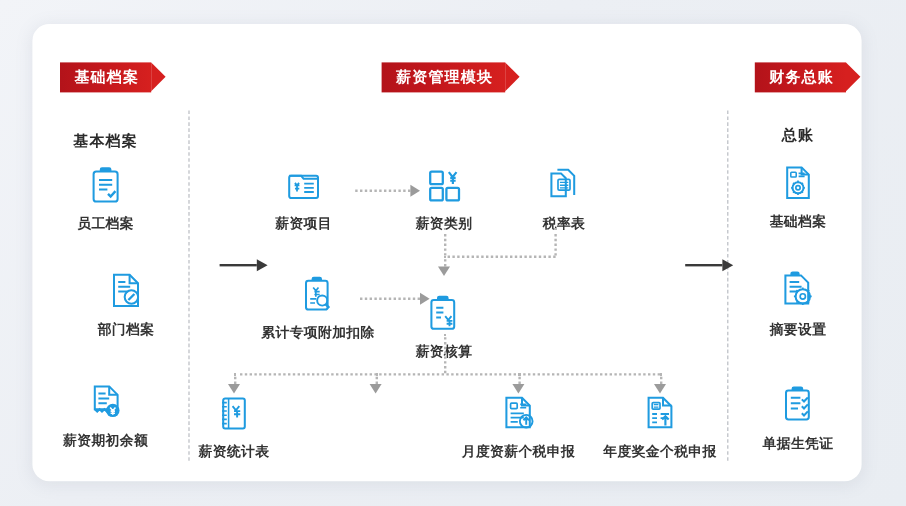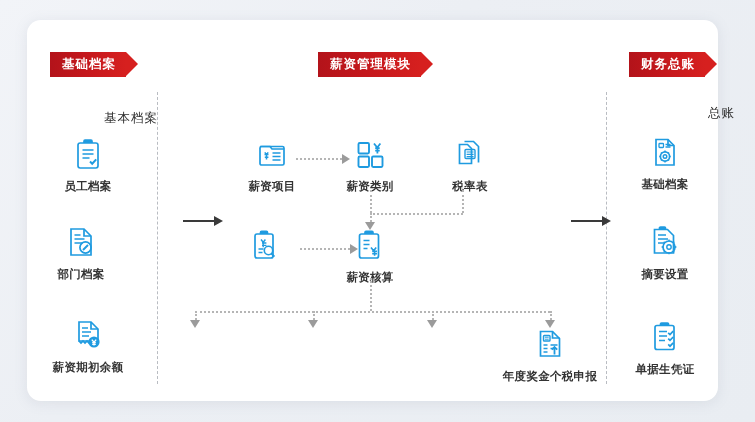--- a/index.html
+++ b/index.html
@@ -56,22 +56,22 @@
   #arrow-payroll-to-ledger .bar{width:31px;}
   #arrow-payroll-to-ledger .head{left:31px;}
 
   
   .node{position:absolute;display:flex;flex-direction:column;align-items:center;
         width:120px;margin-left:-60px;}
   .node .glyph{width:34px;height:34px;display:block;}
   .node .nlabel{margin-top:8px;font-size:11.5px;color:#333;font-weight:bold;
                 white-space:nowrap;letter-spacing:.3px;}
 
-  .grouphead{position:absolute;width:140px;margin-left:-70px;text-align:right;
-             font-size:12.5px;font-weight:normal;color:#2b2b2b;letter-spacing:1px;}
+  .grouphead{position:absolute;width:140px;margin-left:-70px;text-align:center;
+             font-size:12.5px;font-weight:bold;color:#2b2b2b;letter-spacing:1px;}
 
   
   .dotH{position:absolute;height:0;border-top:2px dotted #b5b5b5;}
   .dotV{position:absolute;width:0;border-left:2px dotted #b5b5b5;}
   .dhead-r{position:absolute;width:0;height:0;
     border-top:5px solid transparent;border-bottom:5px solid transparent;
     border-left:8px solid #9b9b9b;}
   .dhead-d{position:absolute;width:0;height:0;
     border-left:5px solid transparent;border-right:5px solid transparent;
     border-top:8px solid #9b9b9b;}
@@ -111,21 +111,21 @@
       <svg viewBox="0 0 34 34" width="34" height="34" fill="none" stroke="#1f9be0" stroke-width="1.7">
         <rect x="7" y="6" width="20" height="25" rx="2.2"></rect>
         <path d="M13 6V4.2a1 1 0 0 1 1-1h6a1 1 0 0 1 1 1V6" fill="#1f9be0"></path>
         <path d="M11.5 13h11M11.5 17h11M11.5 21h7"></path>
         <path d="M19 24.5l2.2 2.2 4-4.4" stroke-width="2"></path>
       </svg>
     </span>
     <span class="nlabel">员工档案</span>
   </div>
 
-  <div class="node" style="left:81px;top:225px;justify-content:center;">
+  <div class="node" style="left:105px;top:225px;justify-content:center;">
     <span class="glyph">
       <svg viewBox="0 0 34 34" width="34" height="34" fill="none" stroke="#1f9be0" stroke-width="1.7">
         <path d="M7 4h13l7 7v19H7z"></path>
         <path d="M20 4v7h7"></path>
         <path d="M10.5 10h6M10.5 14h10M10.5 18h8"></path>
         <circle cx="21.5" cy="22.5" r="5.6"></circle>
         <path d="M19 25l5-5" stroke-width="2"></path>
       </svg>
     </span>
     <span class="nlabel">部门档案</span>
@@ -139,21 +139,21 @@
         <path d="M20 4v7h7"></path>
         <path d="M8 23l2 2 2-2 2 2 2-2 2 2 2-2"></path>
         <path d="M11 10h6M11 14h9M11 18h7"></path>
         <circle cx="23" cy="24" r="5.6" fill="#1f9be0" stroke="none"></circle>
         <path d="M20.8 21.6l2.2 2.6 2.2-2.6M21.2 24.6h3.6M21.2 26.4h3.6M23 24.2v3.4" stroke="#fff" stroke-width="1.3"></path>
       </svg>
     </span>
     <span class="nlabel">薪资期初余额</span>
   </div>
 
-  <div class="node" style="left:272px;top:137px;justify-content:center;">
+  <div class="node" style="left:253px;top:137px;justify-content:center;">
     <span class="glyph">
       <svg viewBox="0 0 34 34" width="34" height="34" fill="none" stroke="#1f9be0" stroke-width="1.7">
         <path d="M5 9.5h10l2 2.5h12"></path>
         <rect x="5" y="9.5" width="24" height="18.5" rx="1.6"></rect>
         <path d="M9.5 17.5h4M11.5 17.5v5M9.8 20.2h3.6M9.8 15.4l1.7 2.1 1.7-2.1" stroke-width="1.5"></path>
         <path d="M17.5 16h8M17.5 19.5h8M17.5 23h8" stroke-width="1.5"></path>
       </svg>
     </span>
     <span class="nlabel">薪资项目</span>
   </div>
@@ -195,23 +195,24 @@
     <span class="glyph">
       <svg viewBox="0 0 34 34" width="34" height="34" fill="none" stroke="#1f9be0" stroke-width="1.7">
         <rect x="7" y="6" width="18" height="24" rx="2"></rect>
         <path d="M12.5 6V4.4a1 1 0 0 1 1-1h5a1 1 0 0 1 1 1V6" fill="#1f9be0"></path>
         <path d="M13 11.5l2.2 2.8 2.2-2.8M14 15h4.4M14 17.4h4.4M15.2 14.2v5" stroke-width="1.4"></path>
         <path d="M10.5 21h5M10.5 24.5h4" stroke-width="1.4"></path>
         <circle cx="20.5" cy="22.5" r="4.2" stroke-width="1.6"></circle>
         <path d="M23.4 25.6l3 3" stroke-width="1.9"></path>
       </svg>
     </span>
-  </div>
-
-  <div class="node" style="left:370px;top:228px;">
+    <span class="nlabel">累计专项附加扣除</span>
+  </div>
+
+  <div class="node" style="left:370px;top:244px;">
     <span class="glyph">
       <svg viewBox="0 0 34 34" width="34" height="34" fill="none" stroke="#1f9be0" stroke-width="1.7">
         <rect x="6.5" y="6" width="19" height="24" rx="2"></rect>
         <path d="M12 6V4.4a1 1 0 0 1 1-1h6a1 1 0 0 1 1 1V6" fill="#1f9be0"></path>
         <path d="M10.5 12.5h6M10.5 16.5h6M10.5 20.5h4"></path>
         <path d="M18 19.5l2.6 3.2 2.6-3.2M19.2 23.4h4.8M19.2 25.8h4.8M21.6 22.6v5.2" stroke-width="1.6"></path>
       </svg>
     </span>
     <span class="nlabel">薪资核算</span>
   </div>
@@ -224,22 +225,47 @@
 
   <div class="dotV" style="left:195px;top:311px;height:9px;"></div>
   <div class="dhead-d" style="left:190px;top:320px;"></div>
   <div class="dotV" style="left:313px;top:311px;height:9px;"></div>
   <div class="dhead-d" style="left:308px;top:320px;"></div>
   <div class="dotV" style="left:432px;top:311px;height:9px;"></div>
   <div class="dhead-d" style="left:427px;top:320px;"></div>
   <div class="dotV" style="left:550px;top:311px;height:9px;"></div>
   <div class="dhead-d" style="left:545px;top:320px;"></div>
 
-
-
+  <div class="node" style="left:195px;top:327px;">
+    <span class="glyph">
+      <svg viewBox="0 0 34 34" width="34" height="34" fill="none" stroke="#1f9be0" stroke-width="1.7">
+        <rect x="8" y="5" width="18" height="25" rx="1.6"></rect>
+        <path d="M12.5 5v25" stroke-width="1.3"></path>
+        <path d="M7 8.5h4M7 12h4M7 15.5h4M7 19h4M7 22.5h4M7 26h4" stroke-width="1.3"></path>
+        <path d="M15.8 11.5l2.8 3.4 2.8-3.4M17 15.6h5.2M17 18.2h5.2M19.6 14.8v6.2" stroke-width="1.6"></path>
+      </svg>
+    </span>
+    <span class="nlabel">薪资统计表</span>
+  </div>
+
+
+  <div class="node" style="left:432px;top:327px;">
+    <span class="glyph">
+      <svg viewBox="0 0 34 34" width="34" height="34" fill="none" stroke="#1f9be0" stroke-width="1.7">
+        <path d="M7 4.5h13l6.5 6.5V29H7z"></path>
+        <path d="M20 4.5V11h6.5"></path>
+        <rect x="10.5" y="9" width="5.5" height="4.5" rx="0.8" stroke-width="1.4"></rect>
+        <path d="M18.5 10h5M18.5 12.8h5" stroke-width="1.4"></path>
+        <path d="M10.5 17.5h11M10.5 21h11M10.5 24.5h6" stroke-width="1.5"></path>
+        <circle cx="23.5" cy="24" r="5.3" stroke-width="1.6"></circle>
+        <path d="M23.5 27v-6M21.2 23.2l2.3-2.3 2.3 2.3" stroke-width="1.6"></path>
+      </svg>
+    </span>
+    <span class="nlabel">月度资薪个税申报</span>
+  </div>
 
   <div class="node" style="left:550px;top:327px;">
     <span class="glyph">
       <svg viewBox="0 0 34 34" width="34" height="34" fill="none" stroke="#1f9be0" stroke-width="1.7">
         <path d="M7.5 4.5h12l7 7V29h-19z"></path>
         <path d="M19.5 4.5V11h7"></path>
         <rect x="10.5" y="8.5" width="6.5" height="5.5" rx="0.8" stroke-width="1.4"></rect>
         <path d="M11.8 10.2h3.9M11.8 12.2h3.9" stroke-width="1"></path>
         <path d="M10.5 18h4M10.5 21.5h4M10.5 25h4" stroke-width="1.5"></path>
         <path d="M17.5 18h7M17.5 21.5h4" stroke-width="1.5"></path>

